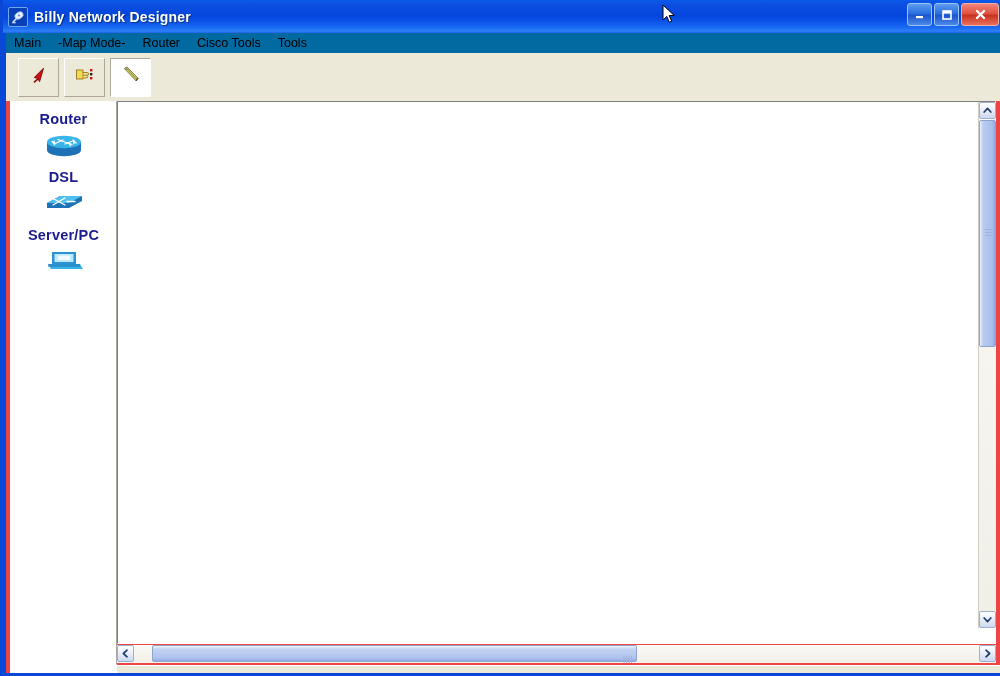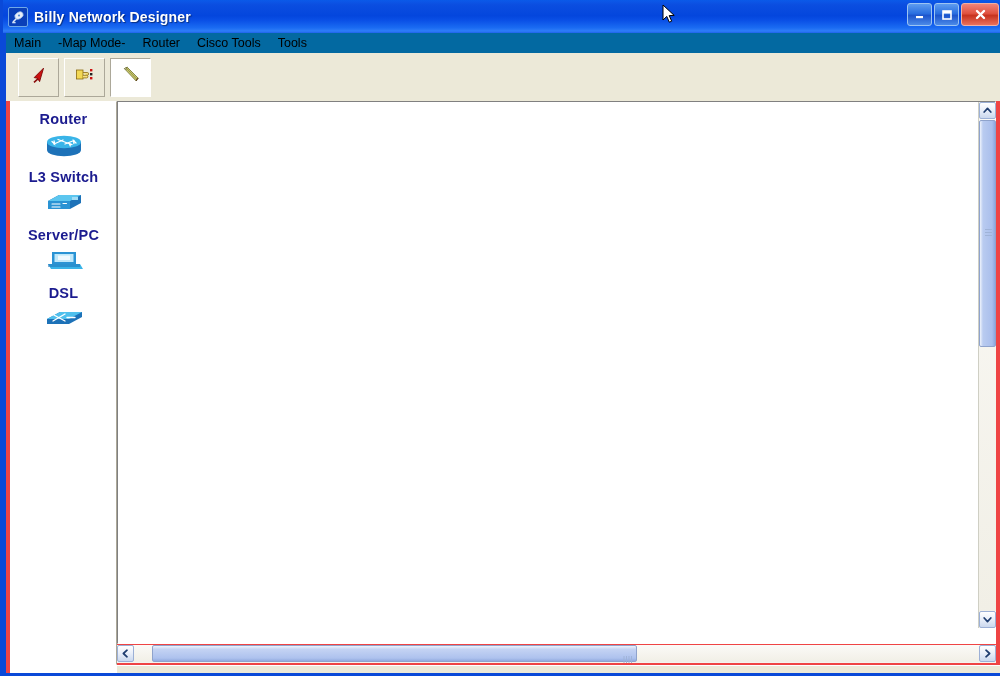--- a/index.html
+++ b/index.html
@@ -338,67 +338,51 @@
                 <path d="M13 10.5 l2.5 2.5 l-0.4 -3"></path>
               <path d="M35 9.5 L26 13"></path>
                 <path d="M37 12 l-2.5 -2.5 l0.4 3"></path>
               <path d="M19 8.5 L31 13"></path>
                 <path d="M33 13.6 l-2.6 -1 l0.9 2.3"></path>
             </g>
           </svg>
         </div>
       </div>
 
-      <div class="palette-item">
-        <div class="palette-label">L3 Switch</div>
-        <div class="palette-icon">
-          <svg width="50" height="28" viewBox="0 0 50 28">
-            <path d="M9 20 L9 12 L20 6 L42 6 L42 14 L31 20 Z" fill="#1d72b8"></path>
-            <path d="M9 12 L20 6 L42 6 L31 12 Z" fill="#5cc6ef"></path>
-            <path d="M9 12 L31 12 L31 20 L9 20 Z" fill="#2a93d4"></path>
-            <g stroke="#ffffff" stroke-width="1.1" fill="none" stroke-linecap="round">
-              <path d="M13 15 L21 15"></path>
-                <path d="M13 18 L21 18"></path>
-              <path d="M24 14.5 L27.5 14.5"></path>
-            </g>
-            <rect x="33" y="8" width="6" height="3" fill="#9fdcf5"></rect>
-          </svg>
-        </div>
-      </div>
-
-
-
-      <div class="palette-item">
-        <div class="palette-label">Server/PC</div>
-        <div class="palette-icon">
-          <svg width="50" height="30" viewBox="0 0 50 30">
-            <path d="M13 6 L37 6 L37 18 L13 18 Z" fill="#2a93d4"></path>
-            <rect x="15.5" y="8" width="19" height="8" fill="#bfe8fa"></rect>
-            <path d="M9 18 L41 18 L44 23 L12 23 Z" fill="#39b4e8"></path>
-            <path d="M9 18 L41 18 L41 21 L9 21 Z" fill="#1d72b8" opacity=".55"></path>
-            <rect x="19" y="9.6" width="12" height="4.4" fill="#ffffff" opacity=".75"></rect>
-          </svg>
-        </div>
-      </div>
+
+
 
       <div class="palette-item">
         <div class="palette-label">DSL</div>
         <div class="palette-icon">
           <svg width="50" height="28" viewBox="0 0 50 28">
             <path d="M8 19 L8 14 L21 7 L43 7 L43 12 L30 19 Z" fill="#1d72b8"></path>
             <path d="M8 14 L21 7 L43 7 L30 14 Z" fill="#4fc0ed"></path>
             <g stroke="#ffffff" stroke-width="1.4" fill="none" stroke-linecap="round">
               <path d="M14 16 L26 9"></path>
               <path d="M14 9.5 L26 16"></path>
               <path d="M28 12.5 L36 12.5"></path>
             </g>
           </svg>
         </div>
       </div>
 
+      <div class="palette-item">
+        <div class="palette-label">Server/PC</div>
+        <div class="palette-icon">
+          <svg width="50" height="30" viewBox="0 0 50 30">
+            <path d="M13 6 L37 6 L37 18 L13 18 Z" fill="#2a93d4"></path>
+            <rect x="15.5" y="8" width="19" height="8" fill="#bfe8fa"></rect>
+            <path d="M9 18 L41 18 L44 23 L12 23 Z" fill="#39b4e8"></path>
+            <path d="M9 18 L41 18 L41 21 L9 21 Z" fill="#1d72b8" opacity=".55"></path>
+            <rect x="19" y="9.6" width="12" height="4.4" fill="#ffffff" opacity=".75"></rect>
+          </svg>
+        </div>
+      </div>
+
     </div>
 
     <div id="canvas-wrap">
       <div id="canvas-inner"></div>
 
       <div id="vscroll">
         <div class="sb-track" style="left:0; top:17px; width:17px; height:492px;"></div>
         <div class="sb-arrow" style="left:0; top:0;">
           <svg width="9" height="9" viewBox="0 0 9 9">
               <path d="M1.2 6 L4.5 2.4 L7.8 6" stroke="#1f3d70" stroke-width="1.7" fill="none" stroke-linecap="round" stroke-linejoin="round"></path>

